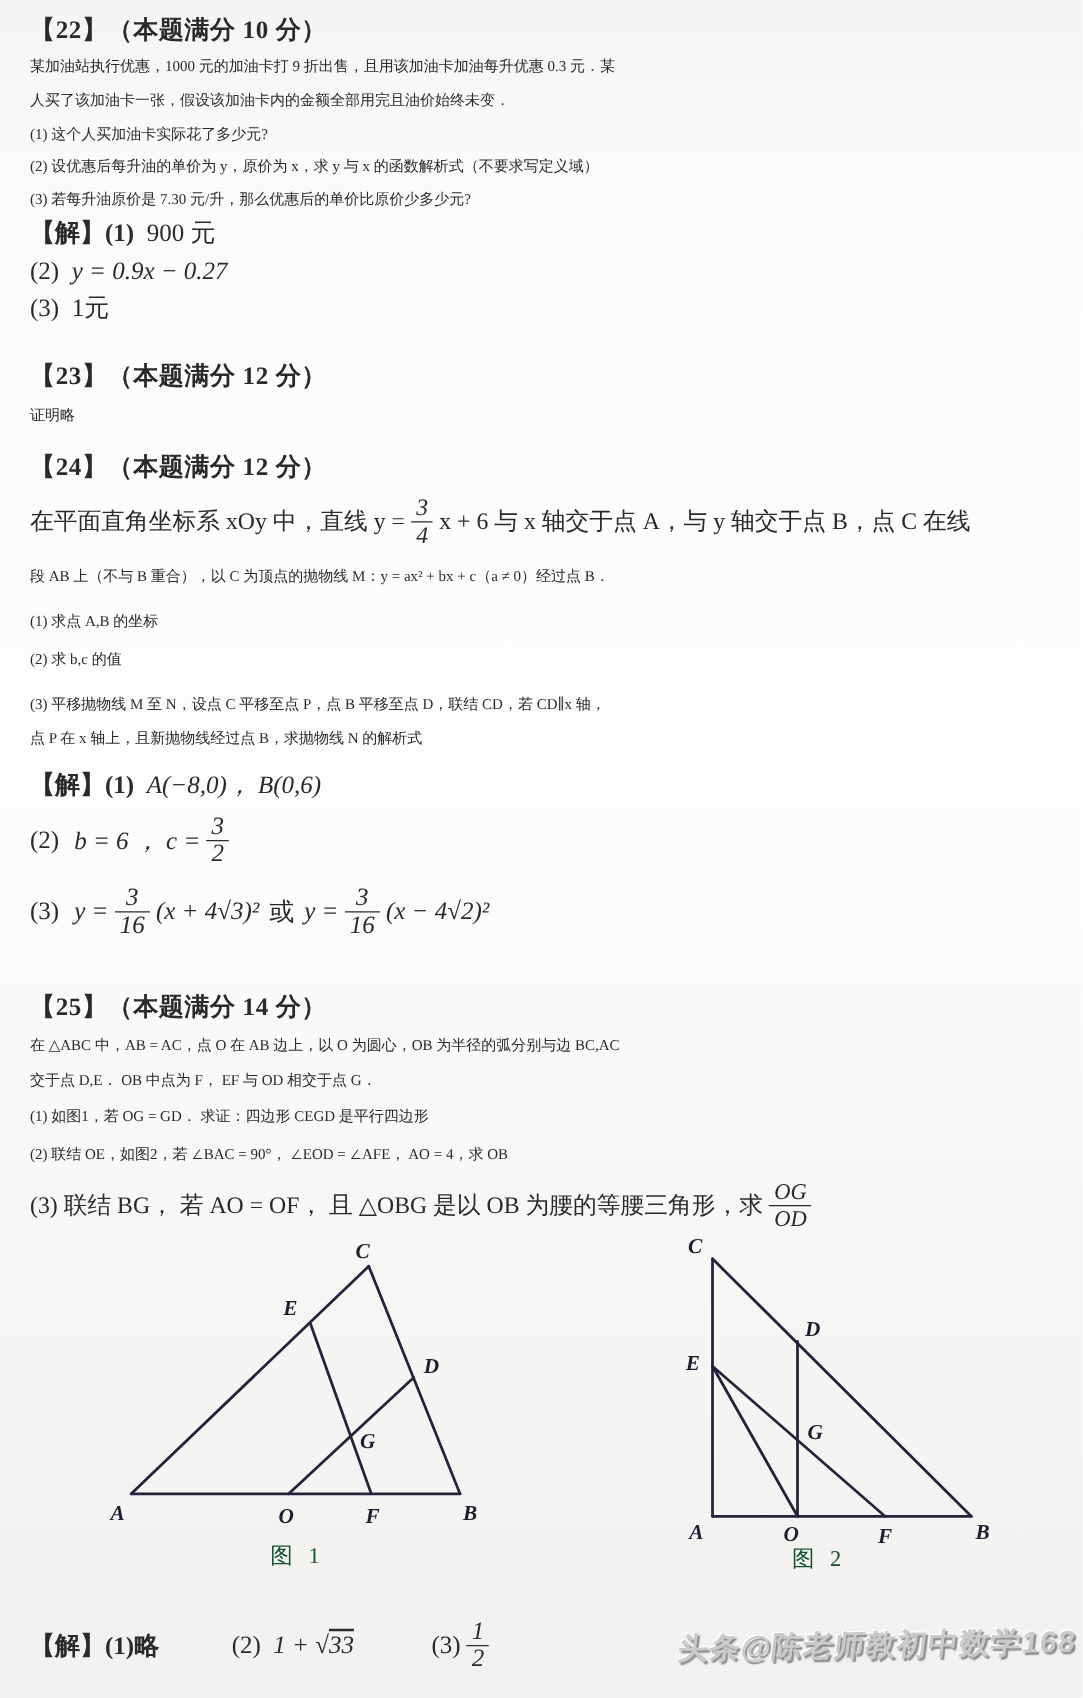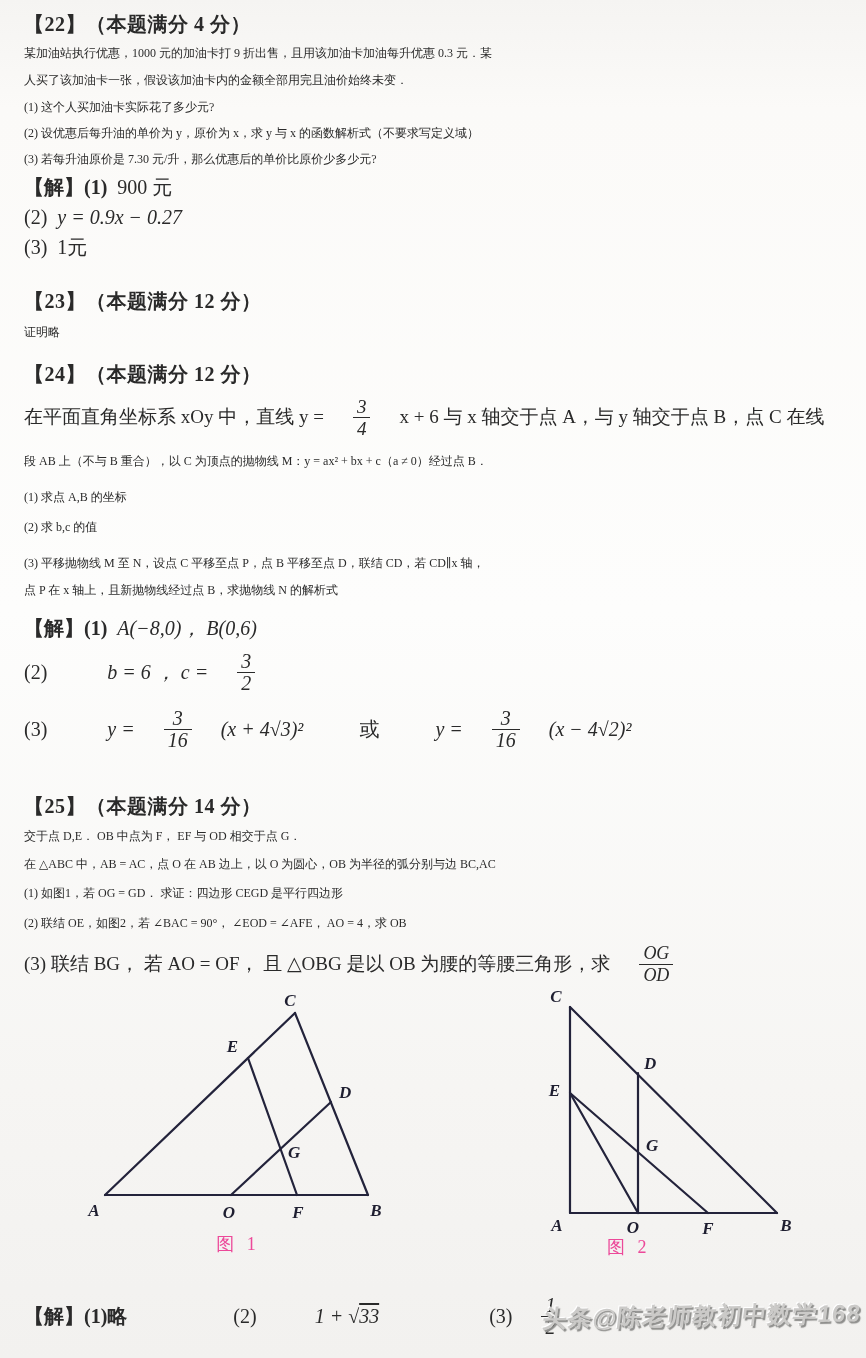--- a/index.html
+++ b/index.html
@@ -6,48 +6,48 @@
   body{
     width:866px;height:1358px;position:relative;overflow:hidden;
     background:linear-gradient(180deg,#f5f4f2 0%,#fbfaf8 8%,#fdfdfc 45%,#f6f5f3 80%,#f2f1ef 100%);
     font-family:"Liberation Serif","DejaVu Serif","DejaVu Sans",serif;
     color:#2a2a2a;
   }
   .sec{position:absolute;left:24px;right:14px;}
   .ln{font-size:12px;line-height:27px;white-space:nowrap;}
   .hdr{font-size:20px;line-height:32px;font-weight:600;letter-spacing:0.5px;}
   .item{line-height:26px;}
-  .ln30{line-height:30px;}
+  .ln30{line-height:30px;font-family:Liberation Serif, serif;}
   .sol{line-height:30px;font-size:20px;}
   .sol-label{font-weight:700;margin-right:10px;}
   .mi{font-style:italic;}
-  .mrow{display:flex;align-items:center;white-space:nowrap;font-size:19px;gap:24px;}
+  .mrow{display:flex;align-items:center;white-space:nowrap;font-size:19px;}
   .frac{display:inline-block;vertical-align:middle;text-align:center;margin:0 5px;font-style:italic;}
   .frac .fn{display:block;border-bottom:1.5px solid #2a2a2a;padding:0 4px;line-height:21px;}
   .frac .fd{display:block;padding:0 4px;line-height:21px;}
   .rad{text-decoration:overline;margin-top:24px;}
   .gap{display:inline-block;}
   svg text{font-family:"Liberation Serif","DejaVu Serif",serif;font-weight:700;font-style:italic;font-size:17px;fill:#1e1e30;}
   .figline{stroke:#23233b;stroke-width:2.2;fill:none;stroke-linecap:round;stroke-linejoin:round;}
-  .caption{position:absolute;font-size:18px;letter-spacing:4px;color:#ec4899;}
+  .caption{position:absolute;font-size:18px;letter-spacing:4px;color:#14532d;}
   #watermark{
     position:absolute;top:1300px;right:6px;
     font-size:24px;font-weight:700;
     color:#cbcac8;
     text-shadow:2px 2px 1px #8d8d8b,-1px -1px 0 #ffffff;
     transform:skewX(-8deg) rotate(-1deg);
     letter-spacing:1px;
     font-family:"Liberation Sans","DejaVu Sans",sans-serif;
   }
 </style>
 </head>
 <body>
 
 <section class="sec" style="top:8px">
-  <div class="ln hdr">【22】（本题满分 4 分）</div>
+  <div class="ln hdr">【22】（本题满分 10 分）</div>
   <div class="ln">某加油站执行优惠，1000 元的加油卡打 9 折出售，且用该加油卡加油每升优惠 0.3 元．某</div>
   <div class="ln">人买了该加油卡一张，假设该加油卡内的金额全部用完且油价始终未变．</div>
   <div class="ln item">(1) 这个人买加油卡实际花了多少元?</div>
   <div class="ln item">(2) 设优惠后每升油的单价为 y，原价为 x，求 y 与 x 的函数解析式（不要求写定义域）</div>
   <div class="ln item">(3) 若每升油原价是 7.30 元/升，那么优惠后的单价比原价少多少元?</div>
   <div class="ln sol"><span class="sol-label">【解】(1)</span><span>900 元</span></div>
   <div class="ln sol"><span>(2)</span>&nbsp;&nbsp;<span class="mi">y = 0.9x − 0.27</span></div>
   <div class="ln sol"><span>(3)</span>&nbsp;&nbsp;<span>1元</span></div>
 </section>
 
@@ -97,22 +97,22 @@
     <span class="frac">
         <span class="fn">3</span>
         <span class="fd">16</span>
       </span>
     <span class="mi">(x − 4√2)²</span>
   </div>
 </section>
 
 <section class="sec" style="top:790px">
   <div class="ln hdr">【25】（本题满分 14 分）</div>
+  <div class="ln" style="line-height:28px">在 △ABC 中，AB = AC，点 O 在 AB 边上，以 O 为圆心，OB 为半径的弧分别与边 BC,AC</div>
   <div class="ln" style="line-height:28px">交于点 D,E． OB 中点为 F， EF 与 OD 相交于点 G．</div>
-  <div class="ln" style="line-height:28px">在 △ABC 中，AB = AC，点 O 在 AB 边上，以 O 为圆心，OB 为半径的弧分别与边 BC,AC</div>
   <div class="ln ln30">(1) 如图1，若 OG = GD． 求证：四边形 CEGD 是平行四边形</div>
   <div class="ln ln30">(2) 联结 OE，如图2，若 ∠BAC = 90°， ∠EOD = ∠AFE， AO = 4，求 OB</div>
   <div class="mrow" style="height:48px;margin-top:2px">
     <span>(3) 联结 BG， 若 AO = OF， 且 △OBG 是以 OB 为腰的等腰三角形，求</span>
     <span class="frac" style="font-size:18px">
         <span class="fn">OG</span>
         <span class="fd">OD</span>
       </span>
   </div>
 </section>
@@ -147,21 +147,21 @@
   </g>
   <text x="76" y="12" text-anchor="middle">C</text>
   <text x="80" y="106" text-anchor="end">E</text>
   <text x="164" y="79" text-anchor="start">D</text>
   <text x="166" y="161" text-anchor="start">G</text>
   <text x="77" y="241" text-anchor="middle">A</text>
   <text x="153" y="243" text-anchor="middle">O</text>
   <text x="228" y="244" text-anchor="middle">F</text>
   <text x="306" y="241" text-anchor="middle">B</text>
 </svg>
-<div class="caption" style="left:607px;top:1235px;width:70px;text-align:left">图 2</div>
+<div class="caption" style="left:607px;top:1235px;width:70px;text-align:right">图 2</div>
 
 <div class="sec mrow" style="top:1286px;height:60px;font-size:20px">
   <span style="font-weight:600">【解】(1)略</span>
   <span class="gap" style="width:58px"></span>
   <span>(2)</span>
   <span class="gap" style="width:10px"></span>
   <span class="mi"><span>1 +</span> √<span class="rad">33</span></span>
   <span class="gap" style="width:62px"></span>
   <span>(3)</span>
   <span class="frac">

